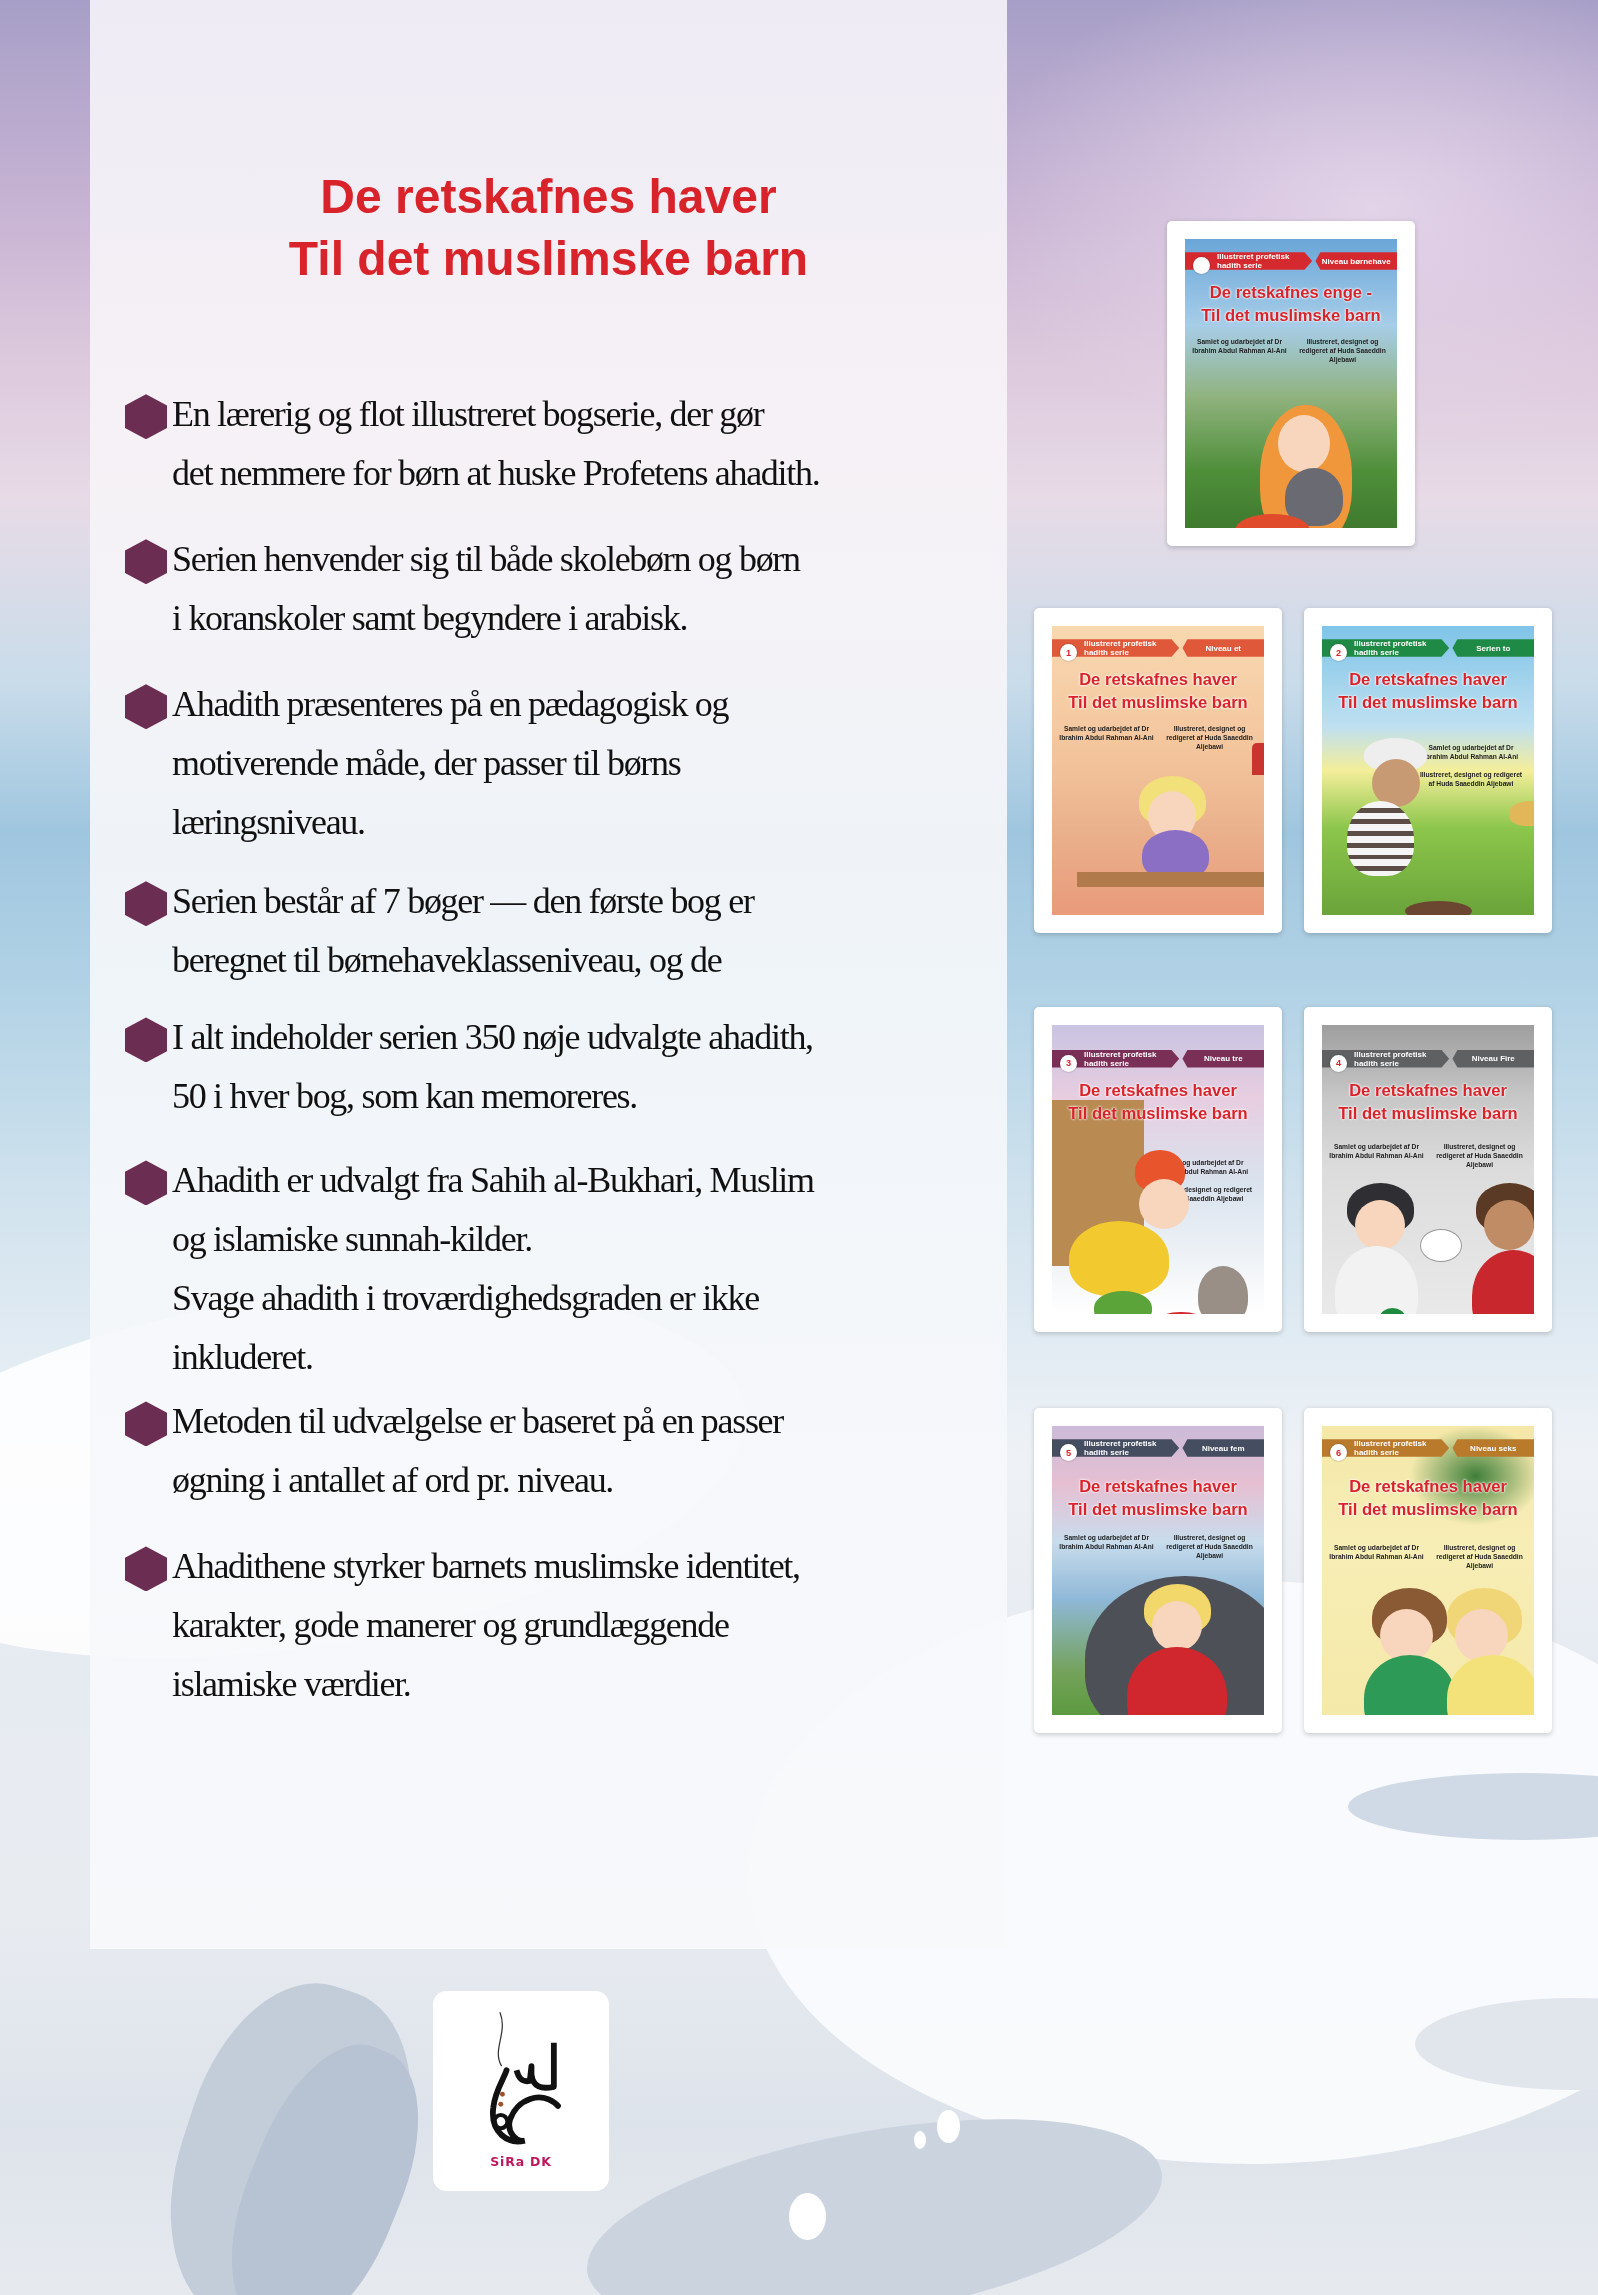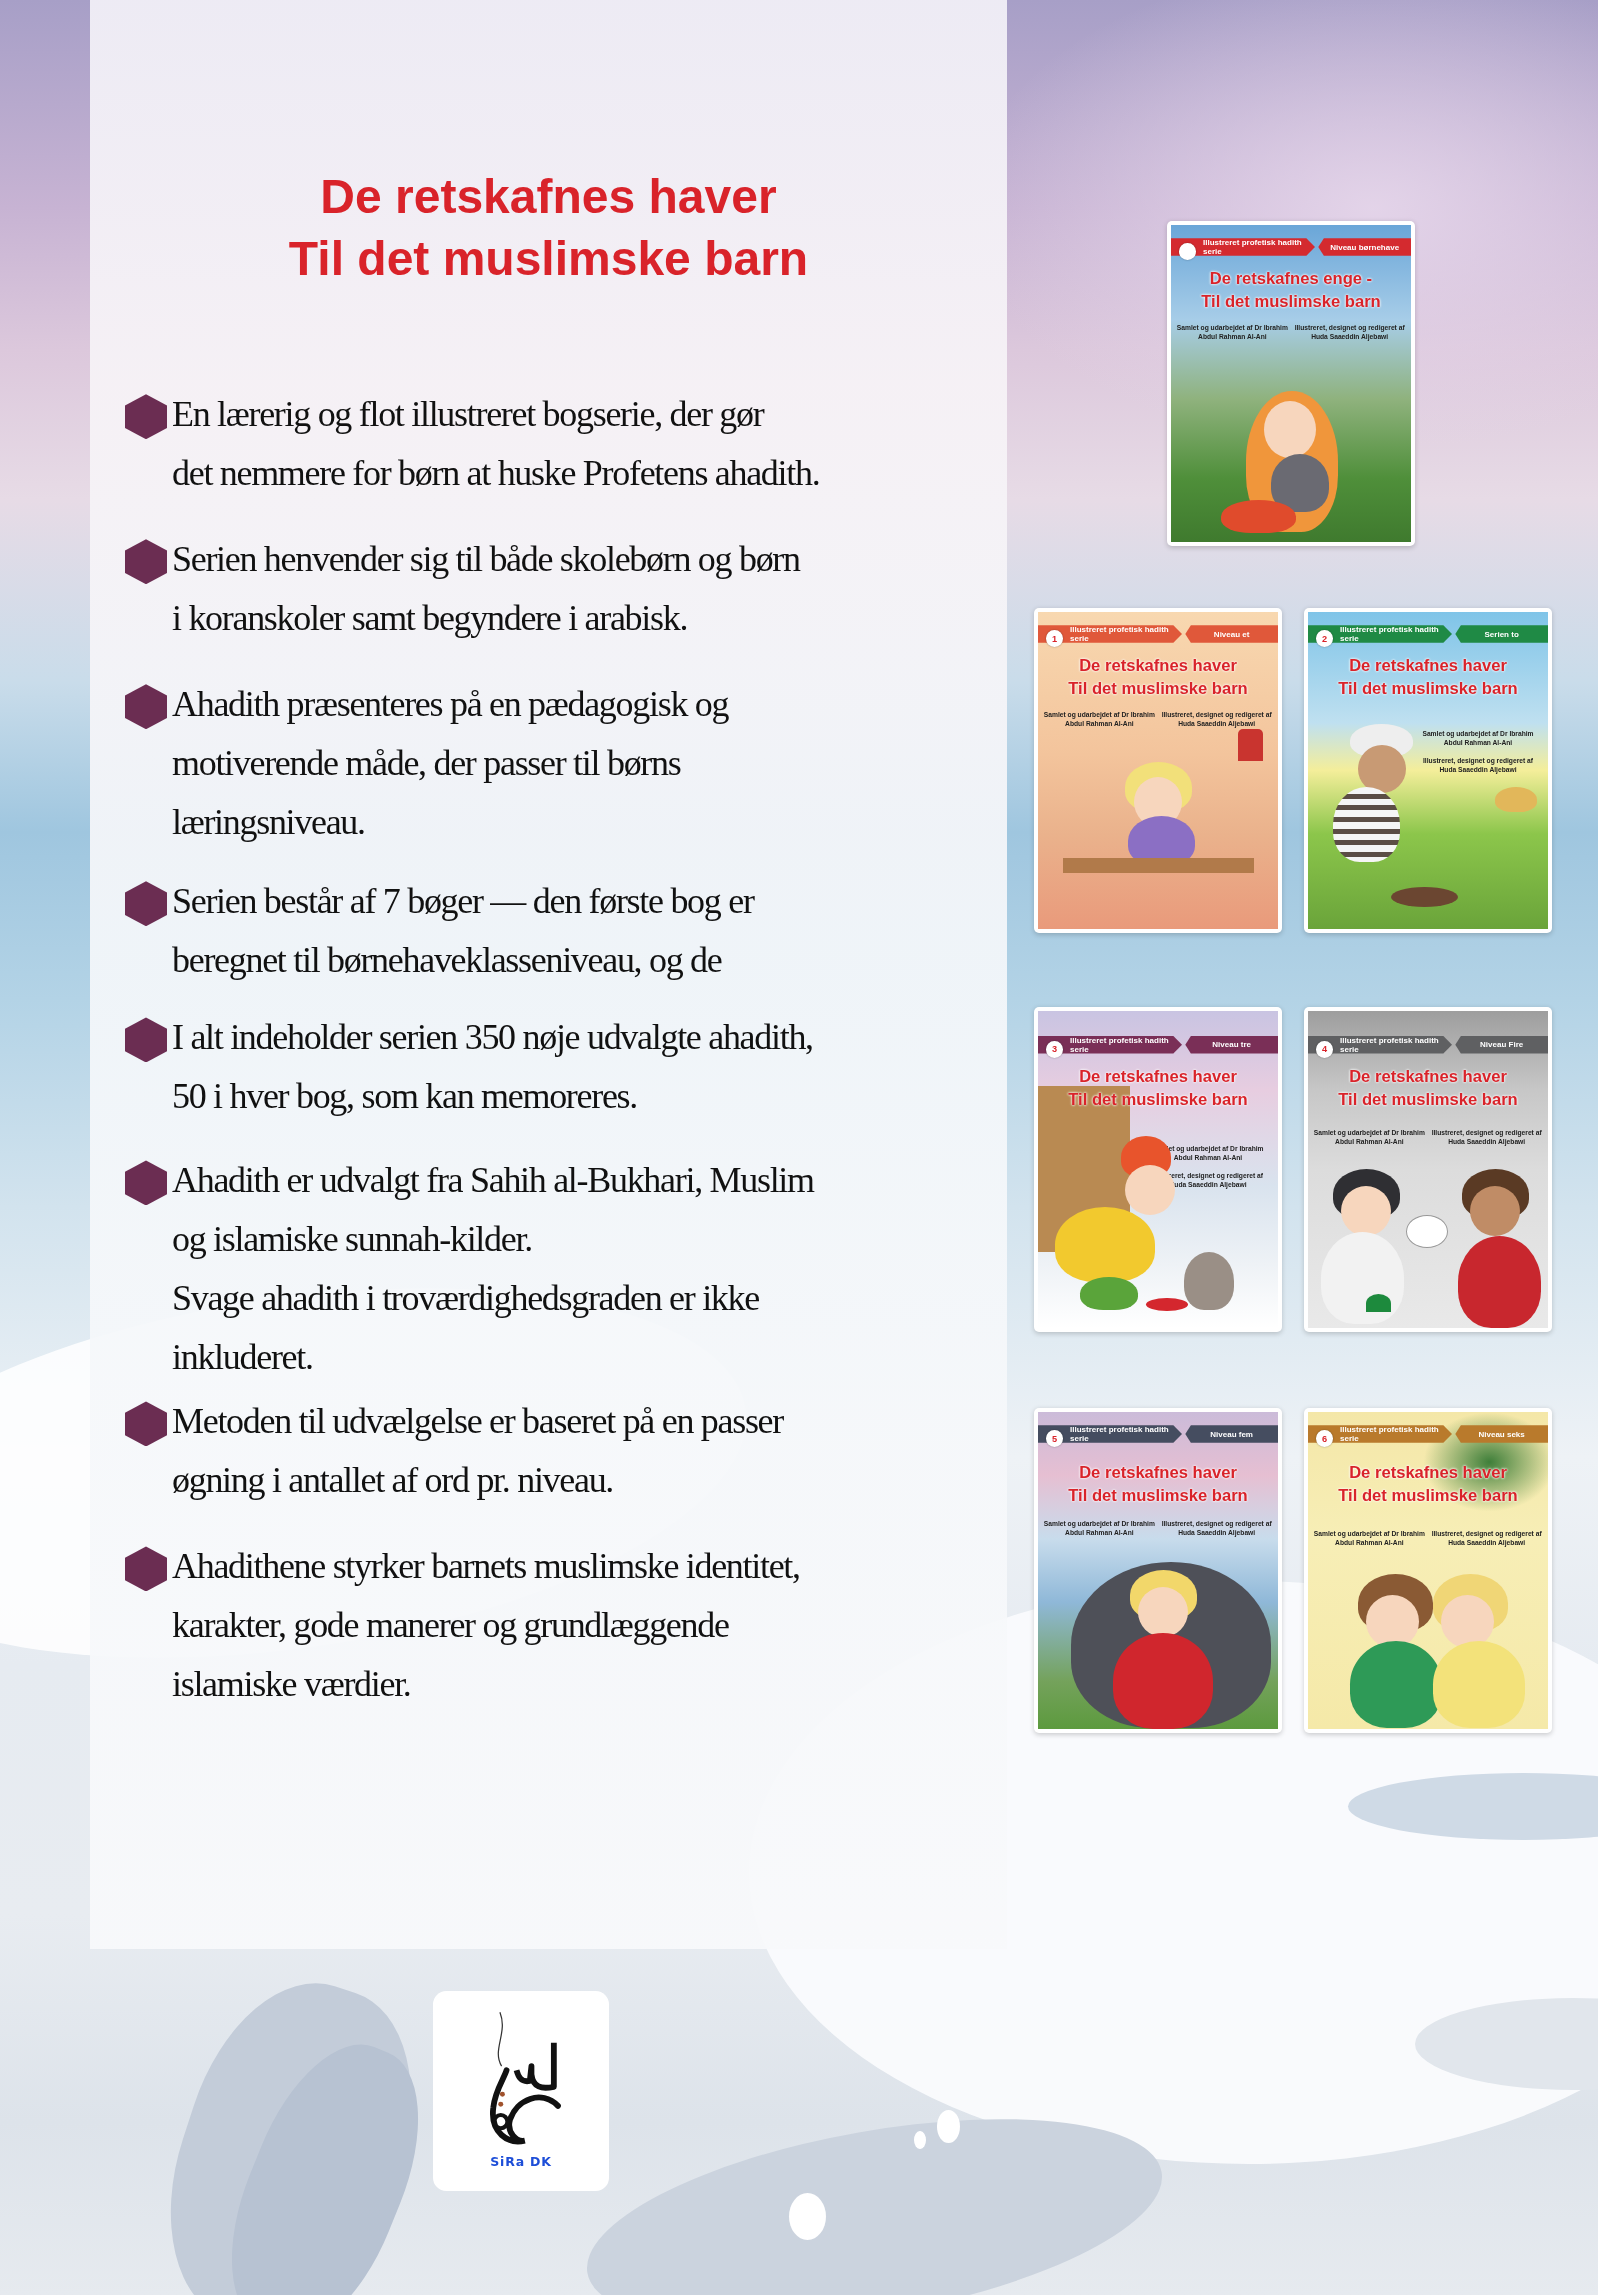--- a/index.html
+++ b/index.html
@@ -45,21 +45,21 @@
   }
   .bullet .hex {
     position: absolute; left: 0; top: 9.2px; width: 42px; height: 45px;
     background: #6b2d52;
     clip-path: polygon(50% 0%, 100% 25%, 100% 75%, 50% 100%, 0% 75%, 0% 25%);
   }
   .bullet .line { display: block; white-space: nowrap; font-family: Liberation Serif, serif; }
 
   
   .book {
-    position: absolute; background: #ffffff; padding: 4px; border-radius: 5px;
+    position: absolute; background: #ffffff; padding: 18px; border-radius: 5px;
     box-shadow: 0 1.7px 5px rgba(0,0,0,0.18);
   }
   .cover { position: relative; width: 100%; height: 100%; overflow: hidden; }
   .banner {
     position: absolute; top: 13.3px; left: 0; right: 0; height: 17.5px;
     display: flex; align-items: center; font-size: 8px; color: #ffffff; font-weight: bold;
   }
   .banner .series { flex: 0 0 60%; padding-left: 32px; height: 100%; display:flex; align-items:center;
     clip-path: polygon(0 0, 94% 0, 100% 50%, 94% 100%, 0 100%); }
   .banner .level { flex: 1; height: 100%; display:flex; align-items:center; justify-content:center; margin-left: 3.3px;
@@ -85,21 +85,21 @@
   .head { position: absolute; border-radius: 50%; background: #f7d6bd; }
 
   
   .logo {
     position: absolute; left: 433px; top: 1991px; width: 176px; height: 200px;
     background: #ffffff; border-radius: 13.3px;
   }
   .logo svg { position: absolute; left: 42px; top: 16.6px; }
   .logo .brand {
     position: absolute; left: 0; right: 0; bottom: 21.6px; text-align: center;
-    font-family: "DejaVu Sans", sans-serif; font-weight: bold; font-size: 12.5px; color: #1d4ed8; letter-spacing: 0.8px;
+    font-family: "DejaVu Sans", sans-serif; font-weight: bold; font-size: 12.5px; color: #be185d; letter-spacing: 0.8px;
   }
 </style>
 </head>
 <body>
 
 <div class="drift d1"></div>
 <div class="drift d2"></div>
 <div class="drift d3"></div>
 <div class="drift d4"></div>
 <div class="drift d5"></div>

